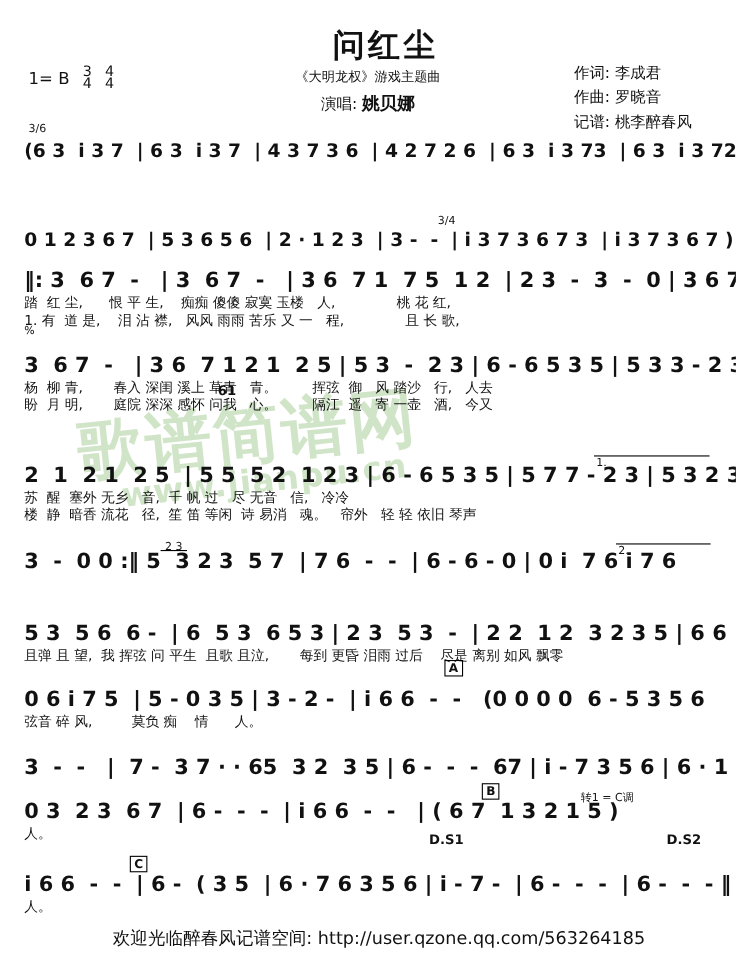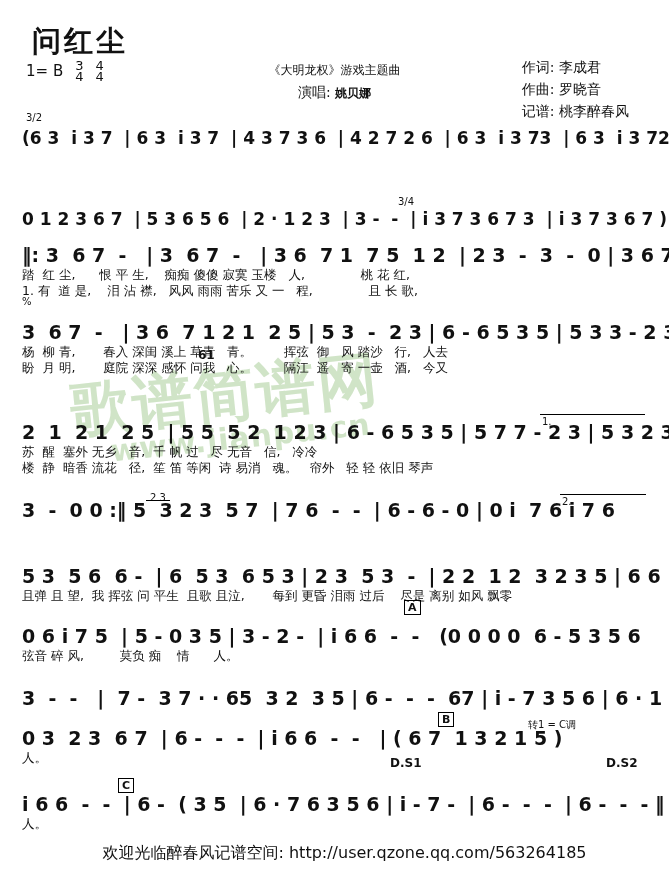--- a/index.html
+++ b/index.html
@@ -9,39 +9,39 @@
     font-family:"Liberation Serif", serif;
     color:#111;
     position:relative;
     overflow:hidden;
   }
   .sheet{position:relative;width:669px;height:874px;}
 
   
   .title{
     position:absolute;left:0;right:0;top:22px;
-    text-align:left;
+    text-align:center;
     font-size:29px;font-weight:bold;
     letter-spacing:3px;
     font-family:Liberation Mono, monospace;
     margin-left:32px;
   }
   .subtitle{
     position:absolute;left:0;right:0;top:62px;
     text-align:center;
     font-size:12px;
     font-family:"DejaVu Serif", serif;
   }
   .singer{
     position:absolute;left:0;right:0;top:84px;
     text-align:center;
     font-size:14px;
     font-family:"DejaVu Sans", sans-serif;
   }
-  .singer b{font-size:12px;font-weight:bold;}
+  .singer b{font-size:16px;font-weight:bold;}
   .credits{
     position:absolute;right:40px;top:56px;
     font-size:14px;line-height:22px;
     font-family:"DejaVu Sans", sans-serif;
     text-align:left;
   }
   .credits div span.lab{letter-spacing:0px;}
   .keysig{
     position:absolute;left:26px;top:60px;
     font-size:15px;
@@ -148,21 +148,21 @@
 
   <div class="credits">
     <div><span class="lab">作词:</span> <span>李成君</span></div>
     <div><span class="lab">作曲:</span> <span>罗晓音</span></div>
     <div><span class="lab">记谱:</span> <span>桃李醉春风</span></div>
   </div>
 
   <div class="wm">歌谱简谱网</div>
   <div class="wm2">www.jianpu.cn</div>
 
-  <div class="marklabel" style="left:26px;top:112px;">3/2</div>
+  <div class="marklabel" style="left:26px;top:112px;">3/6</div>
   <div class="line" style="top:126px;">
     <div class="notes small">(6 3  i 3 7  | 6 3  i 3 7  | 4 3 7 3 6  | 4 2 7 2 6  | 6 3  i 3 73  | 6 3  i 3 72 |</div>
   </div>
   <div class="marklabel" style="left:398px;top:196px;">3/4</div>
   <div class="line" style="top:207px;">
     <div class="notes small">0 1 2 3 6 7  | 5 3 6 5 6  | 2 · 1 2 3  | 3 -  -  | i 3 7 3 6 7 3  | i 3 7 3 6 7 )</div>
   </div>
 
   <div class="line" style="top:243px;">
     <div class="notes">‖: 3  6 7  -   | 3  6 7  -   | 3 6  7 1  7 5  1 2  | 2 3  -  3  -  0 | 3 6 7  ·</div>

